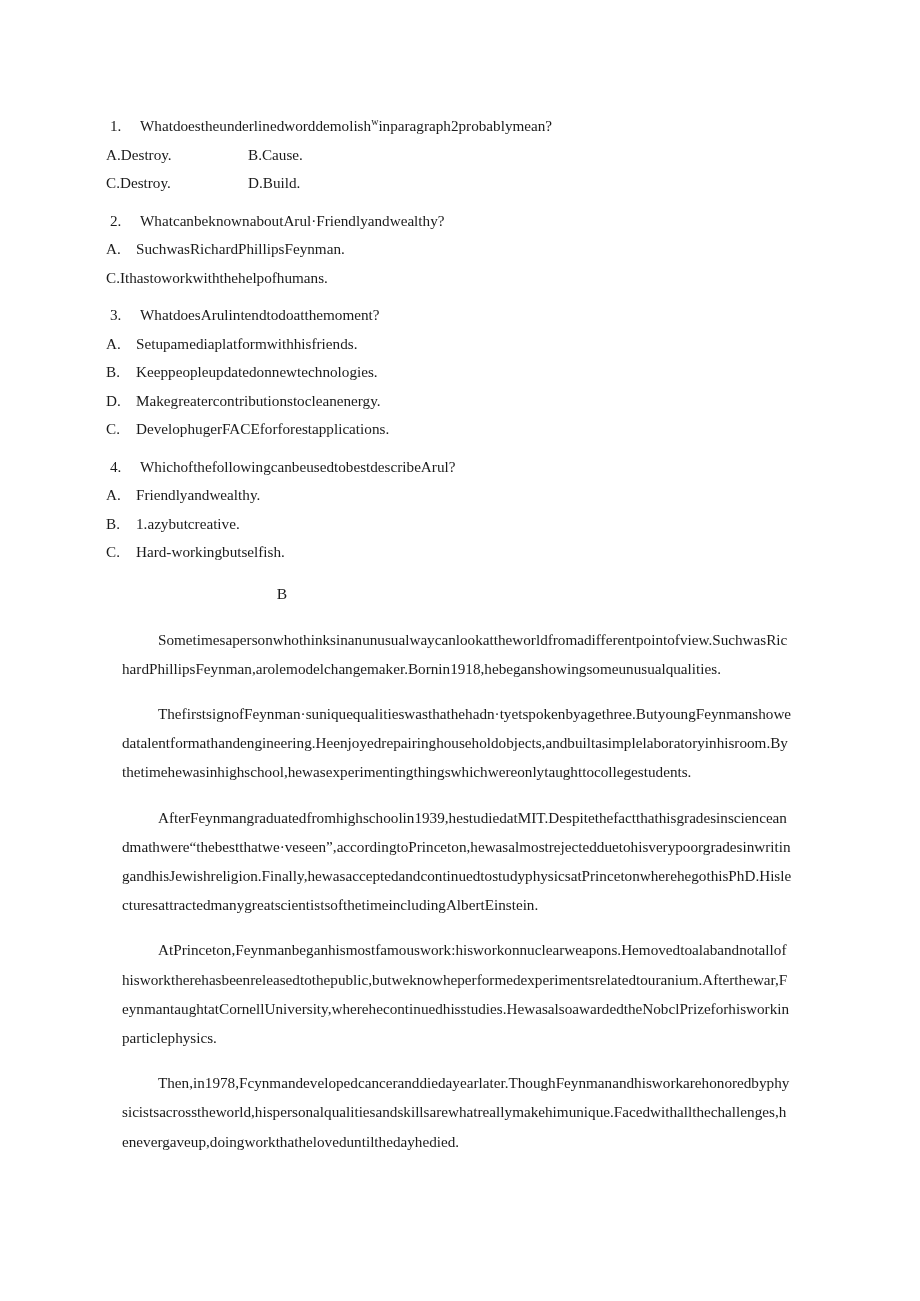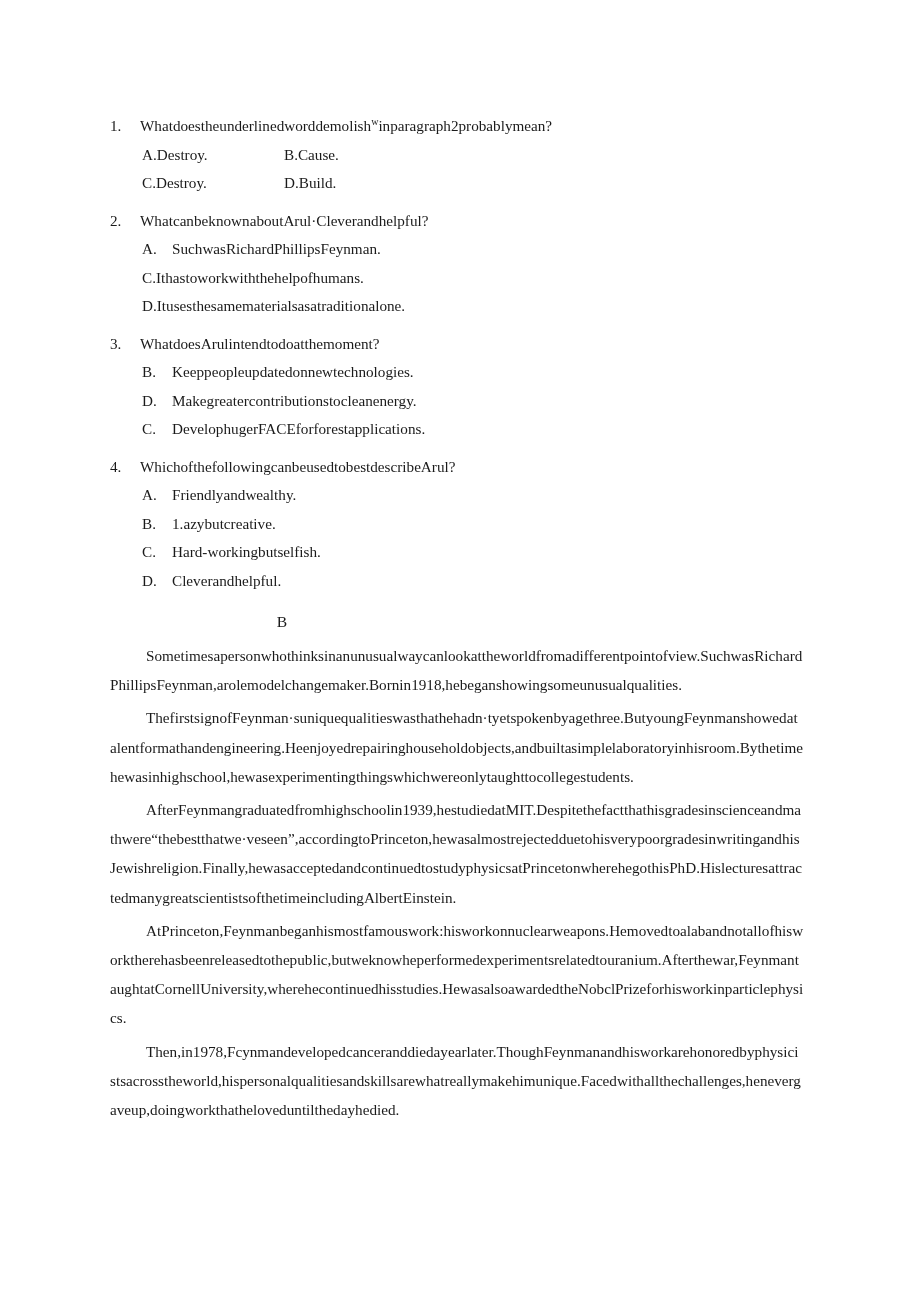--- a/index.html
+++ b/index.html
@@ -45,21 +45,20 @@
   .qstem sup {
     font-size: 0.66em;
     vertical-align: super;
     line-height: 0;
   }
   .opt-row {
     font-size: 15.2px;
     line-height: 28.5px;
     white-space: nowrap;
     position: relative;
-    margin-left: 36px;
   }
   .opt {
     display: inline-block;
     white-space: nowrap;
   }
   
   .opt-row.twocol .opt:first-child {
     width: 142px;
   }
   
@@ -81,21 +80,21 @@
     padding-right: 350px;
   }
   .para {
     font-size: 15.2px;
     line-height: 29.2px;
     text-align: justify;
     text-justify: inter-character;
     text-indent: 36px;
     word-break: break-all;
     overflow-wrap: anywhere;
-    margin: 4px;
+    margin: 16px;
     hyphens: none;
   }
   .para:last-child {
     text-align: justify;
     font-family: Liberation Serif, serif;
   }
 </style>
 </head>
 <body>
 
@@ -104,51 +103,50 @@
 
     <div class="qgroup">
       <div class="qstem"><span class="qnum">1.</span><span>Whatdoestheunderlinedworddemolish</span><sup>w</sup><span>inparagraph2probablymean?</span></div>
 
       <div class="opt-row twocol"><span class="opt"><span class="lbl-tight">A.</span><span>Destroy.</span></span><span class="opt"><span class="lbl-tight">B.</span><span>Cause.</span></span></div>
 
       <div class="opt-row twocol"><span class="opt"><span class="lbl-tight">C.</span><span>Destroy.</span></span><span class="opt"><span class="lbl-tight">D.</span><span>Build.</span></span></div>
     </div>
 
     <div class="qgroup">
-      <div class="qstem"><span class="qnum">2.</span><span>WhatcanbeknownaboutArul·Cleverandhelpful?</span></div>
+      <div class="qstem"><span class="qnum">2.</span><span>WhatcanbeknownaboutArul·Friendlyandwealthy?</span></div>
 
       <div class="opt-row"><span class="opt"><span class="lbl-gap">A.</span><span>SuchwasRichardPhillipsFeynman.</span></span></div>
 
 
       <div class="opt-row"><span class="opt"><span class="lbl-tight">C.</span><span>Ithastoworkwiththehelpofhumans.</span></span></div>
 
-      <div class="opt-row"><span class="opt"><span class="lbl-tight">D.</span><span>Itusesthesamematerialsasatraditionalone.</span></span></div>
     </div>
 
     <div class="qgroup">
       <div class="qstem"><span class="qnum">3.</span><span>WhatdoesArulintendtodoatthemoment?</span></div>
 
+      <div class="opt-row"><span class="opt"><span class="lbl-gap">A.</span><span>Setupamediaplatformwithhisfriends.</span></span></div>
 
       <div class="opt-row"><span class="opt"><span class="lbl-gap">B.</span><span>Keeppeopleupdatedonnewtechnologies.</span></span></div>
 
       <div class="opt-row"><span class="opt"><span class="lbl-gap">D.</span><span>Makegreatercontributionstocleanenergy.</span></span></div>
 
       <div class="opt-row"><span class="opt"><span class="lbl-gap">C.</span><span>DevelophugerFACEforforestapplications.</span></span></div>
     </div>
 
     <div class="qgroup">
       <div class="qstem"><span class="qnum">4.</span><span>WhichofthefollowingcanbeusedtobestdescribeArul?</span></div>
 
       <div class="opt-row"><span class="opt"><span class="lbl-gap">A.</span><span>Friendlyandwealthy.</span></span></div>
 
       <div class="opt-row"><span class="opt"><span class="lbl-gap">B.</span><span>1.azybutcreative.</span></span></div>
 
       <div class="opt-row"><span class="opt"><span class="lbl-gap">C.</span><span>Hard-workingbutselfish.</span></span></div>
 
-      <div class="opt-row"><span class="opt"><span class="lbl-gap">D.</span><span>Cleverandhelpful.</span></span></div>
     </div>
 
     <div class="section-letter">B</div>
 
     <p class="para">Sometimesapersonwhothinksinanunusualwaycanlookattheworldfromadifferentpointofview.SuchwasRichardPhillipsFeynman,arolemodelchangemaker.Bornin1918,hebeganshowingsomeunusualqualities.</p>
     <p class="para">ThefirstsignofFeynman·suniquequalitieswasthathehadn·tyetspokenbyagethree.ButyoungFeynmanshowedatalentformathandengineering.Heenjoyedrepairinghouseholdobjects,andbuiltasimplelaboratoryinhisroom.Bythetimehewasinhighschool,hewasexperimentingthingswhichwereonlytaughttocollegestudents.</p>
     <p class="para">AfterFeynmangraduatedfromhighschoolin1939,hestudiedatMIT.Despitethefactthathisgradesinscienceandmathwere“thebestthatwe·veseen”,accordingtoPrinceton,hewasalmostrejectedduetohisverypoorgradesinwritingandhisJewishreligion.Finally,hewasacceptedandcontinuedtostudyphysicsatPrincetonwherehegothisPhD.HislecturesattractedmanygreatscientistsofthetimeincludingAlbertEinstein.</p>
     <p class="para">AtPrinceton,Feynmanbeganhismostfamouswork:hisworkonnuclearweapons.Hemovedtoalabandnotallofhisworktherehasbeenreleasedtothepublic,butweknowheperformedexperimentsrelatedtouranium.Afterthewar,FeynmantaughtatCornellUniversity,wherehecontinuedhisstudies.HewasalsoawardedtheNobclPrizeforhisworkinparticlephysics.</p>
     <p class="para">Then,in1978,Fcynmandevelopedcanceranddiedayearlater.ThoughFeynmanandhisworkarehonoredbyphysicistsacrosstheworld,hispersonalqualitiesandskillsarewhatreallymakehimunique.Facedwithallthechallenges,henevergaveup,doingworkthatheloveduntilthedayhedied.</p>
 

